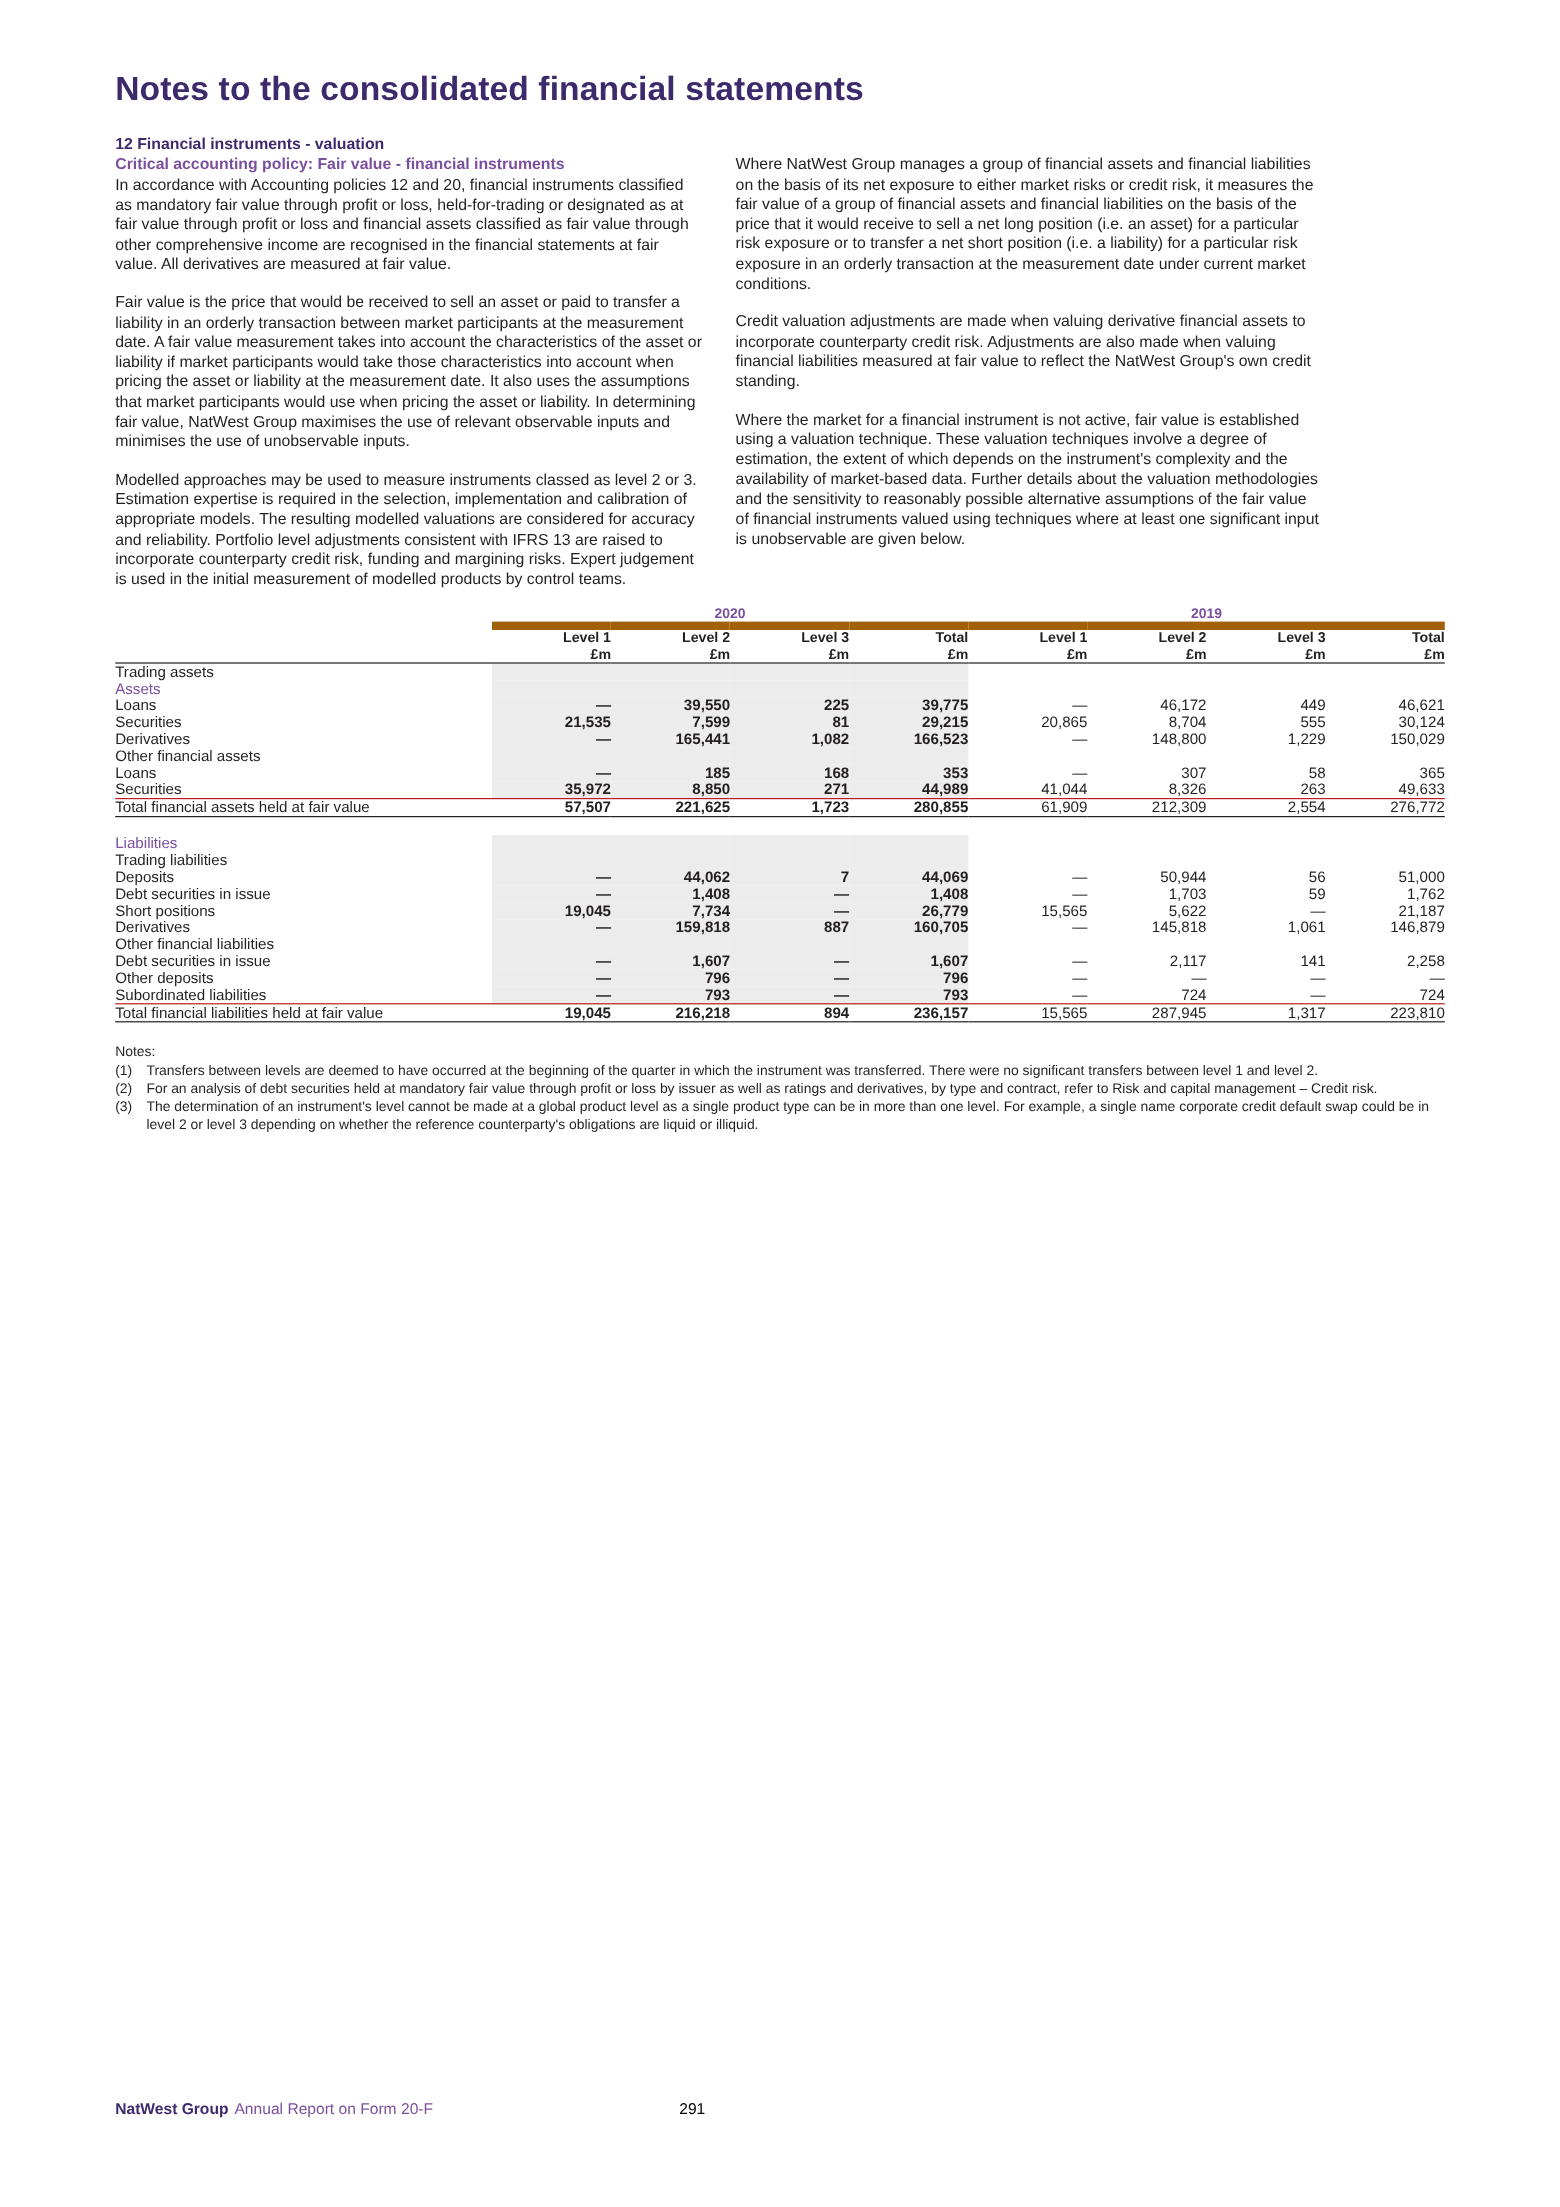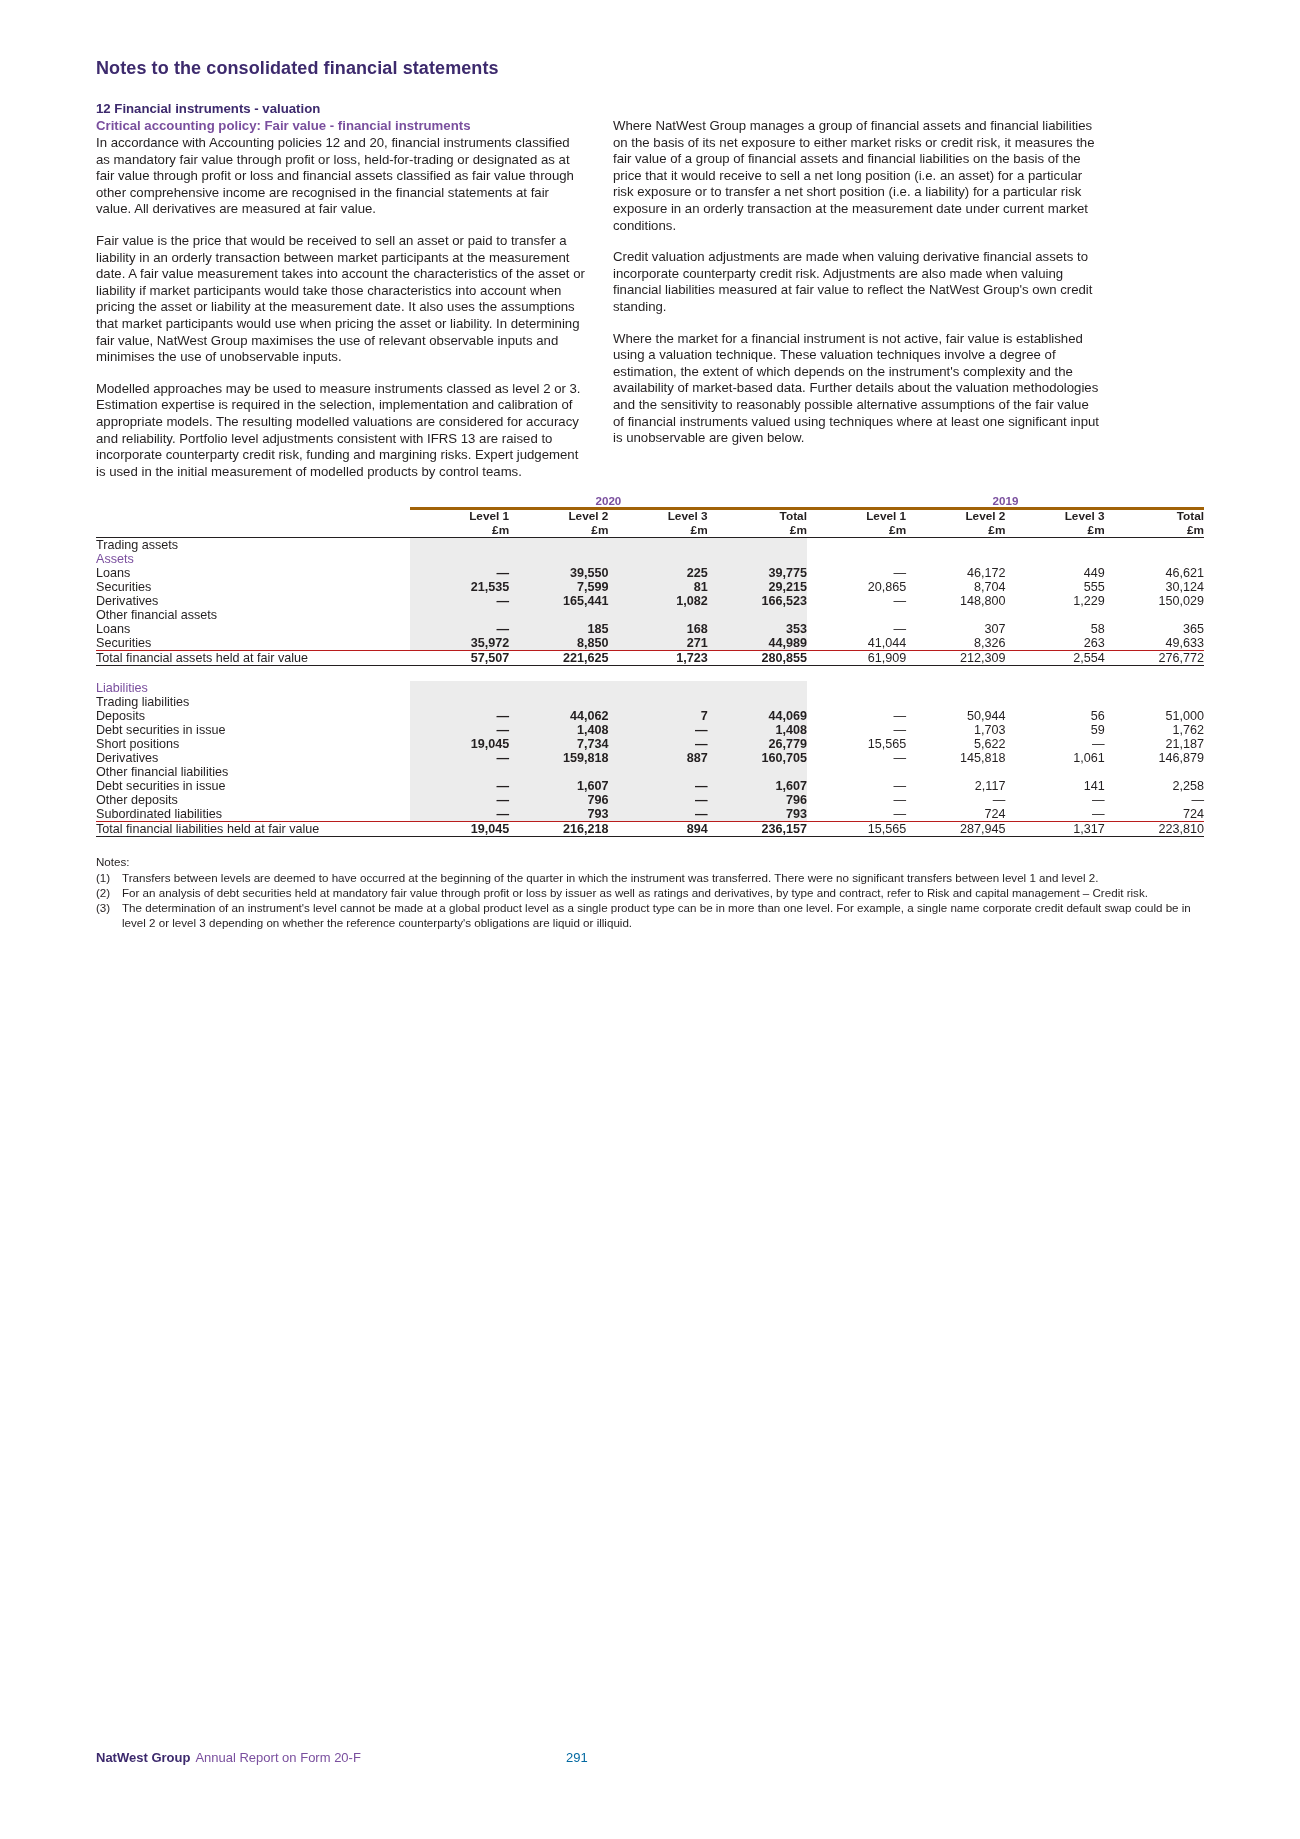--- a/index.html
+++ b/index.html
@@ -16,21 +16,21 @@
   }
   .page {
     position: absolute;
     left: 0; top: 0;
     width: 1300px;
     height: 1839px;
     box-sizing: border-box;
     padding: 58px 96px 0 96px;
   }
   h1.page-title {
-    font-size: 18px;
+    font-size: 28px;
     font-weight: bold;
     color: #3d2a6d;
     margin: 0 0 22px 0;
     letter-spacing: 0.1px;
   }
   .sec-head {
     font-size: 13.2px;
     font-weight: bold;
     color: #3d2a6d;
     margin: 0 0 2px 0;
@@ -89,21 +89,21 @@
   .colhead {
     text-align: right;
     font-size: 11.8px;
     font-weight: bold;
     padding: 1px 6px 1px 8px;
     line-height: 13.4px;
   }
   .shade { background: #ececec; }
   .rule-top { border-top: 1px solid #b91c1c; }
   .rule-bot { border-bottom: 1px solid #231f20; }
-  .yr-rule { border-bottom: 3px solid #a16207; }
+  .yr-rule { border-bottom: 7px solid #a16207; }
   .bold { font-weight: bold; }
   .indent { padding-left: 14px; }
   .grp-title { color: #7a4f9e; font-weight: normal; }
   .spacer-row td { height: 15px; }
   .total-row td { padding-top: 2px; padding-bottom: 2px; }
 
   
   .notes {
     margin-top: 18px;
     font-size: 11.6px;
@@ -119,21 +119,21 @@
     position: absolute;
     left: 96px;
     bottom: 74px;
     width: 1108px;
     font-size: 13px;
     display: flex;
     align-items: flex-start;
   }
   .footer .brand { font-weight: bold; color: #3d2a6d; }
   .footer .rest { color: #7a4f9e; margin-left: 5px; }
-  .footer .pageno { position: absolute; left: 470px; color: #0369a1; }
+  .footer .pageno { position: absolute; left: 470px; color: #000000; }
 </style>
 </head>
 <body>
 
 <div class="page">
 
   <h1 class="page-title">Notes to the consolidated financial statements</h1>
 
   <div class="sec-head">12 Financial instruments - valuation</div>
 

